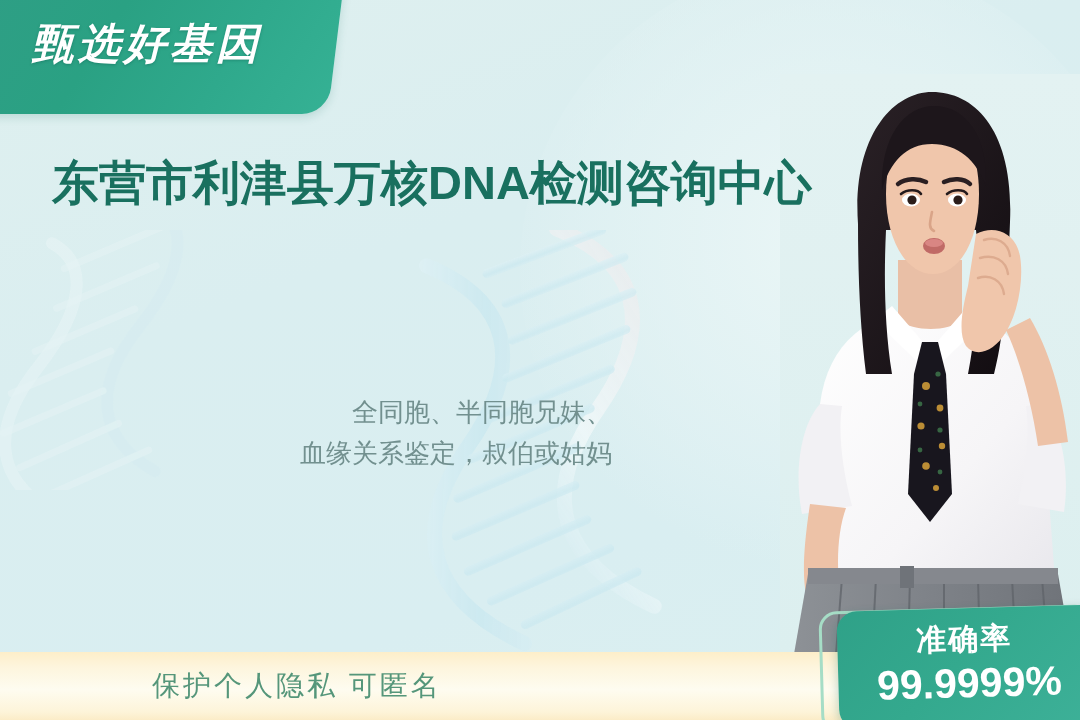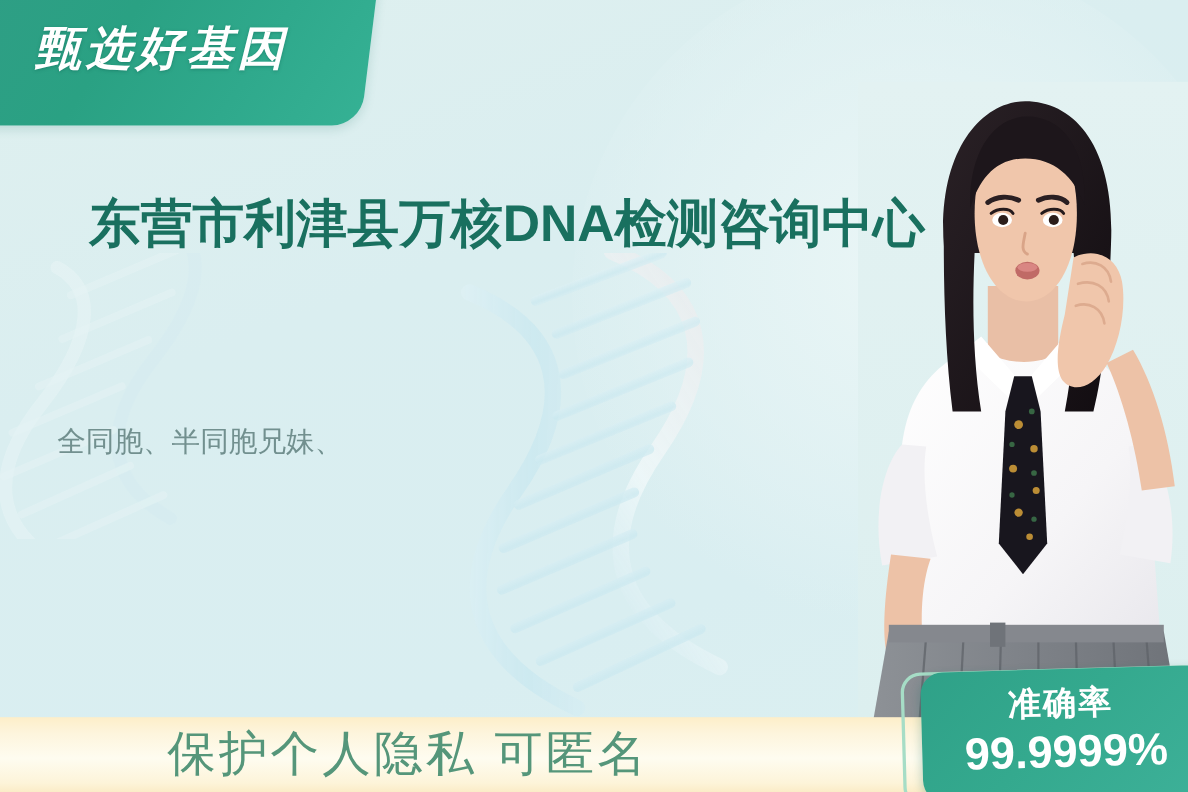--- a/index.html
+++ b/index.html
@@ -84,39 +84,39 @@
     letter-spacing: 4px;
     color: #ffffff;
     text-shadow: 0 1px 3px rgba(10,80,68,.35);
     white-space: nowrap;
   }
 
   
   .title-block {
     position: absolute;
     left: 52px;
-    top: 170px;
+    top: 150px;
     width: 770px;
-    margin-left: 29px;
   }
   .main-title {
     margin: 0;
     font-size: 47px;
     line-height: 1.42;
     font-weight: 700;
     color: #19705f;
     letter-spacing: 0px;
   }
 
   
   .desc-block {
     position: absolute;
     left: 52px;
-    top: 381px;
+    top: 392px;
     width: 560px;
+    text-align: right;
   }
   .desc-line {
     font-size: 26px;
     line-height: 41px;
     color: #72908f;
     font-weight: 300;
     white-space: nowrap;
   }
 
   
@@ -135,21 +135,21 @@
     left: 0;
     bottom: 0;
     width: 1080px;
     height: 68px;
     background: linear-gradient(180deg, #fdeec9 0%, #fdf5dd 22%, #fefcf0 55%, #fdf4d9 88%, #fbecc7 100%);
   }
   .bottom-strip-text {
     position: absolute;
     left: 152px;
     top: 12px;
-    font-size: 44px;
+    font-size: 28px;
     line-height: 44px;
     font-weight: 300;
     color: #55967a;
     letter-spacing: 3px;
     white-space: nowrap;
   }
 
   
   .accuracy-badge-wrap {
     position: absolute;
@@ -374,20 +374,21 @@
       <div class="brand-text">甄选好基因</div>
     </div>
   </div>
 
   <div class="title-block">
     <h1 class="main-title">东营市利津县万核DNA检测咨询中心</h1>
   </div>
 
   <div class="desc-block">
     <div class="desc-line">全同胞、半同胞兄妹、</div>
+    <div class="desc-line">血缘关系鉴定，叔伯或姑妈</div>
   </div>
 
   <div class="bottom-strip">
     <div class="bottom-strip-text">保护个人隐私 可匿名</div>
   </div>
 
   <div class="accuracy-badge-wrap">
     <div class="accuracy-badge-outline"></div>
     <div class="accuracy-badge">
       <div class="accuracy-label">准确率</div>

